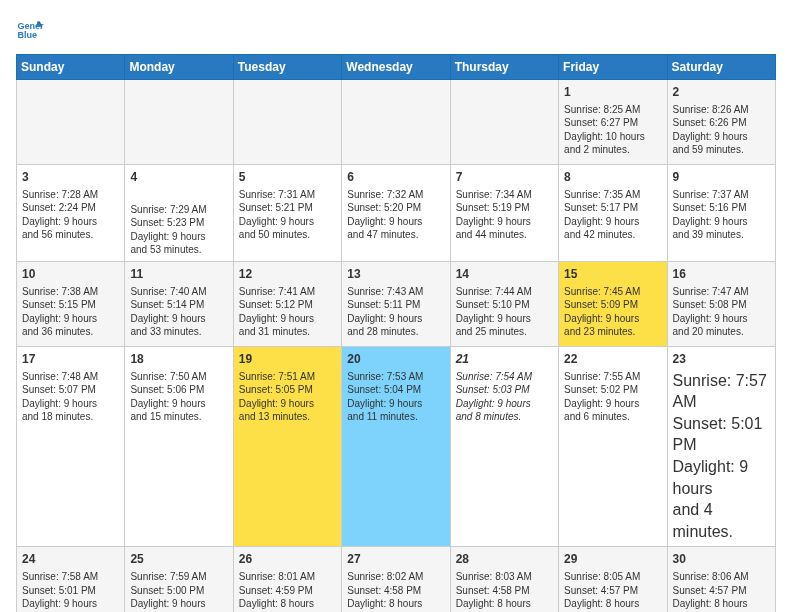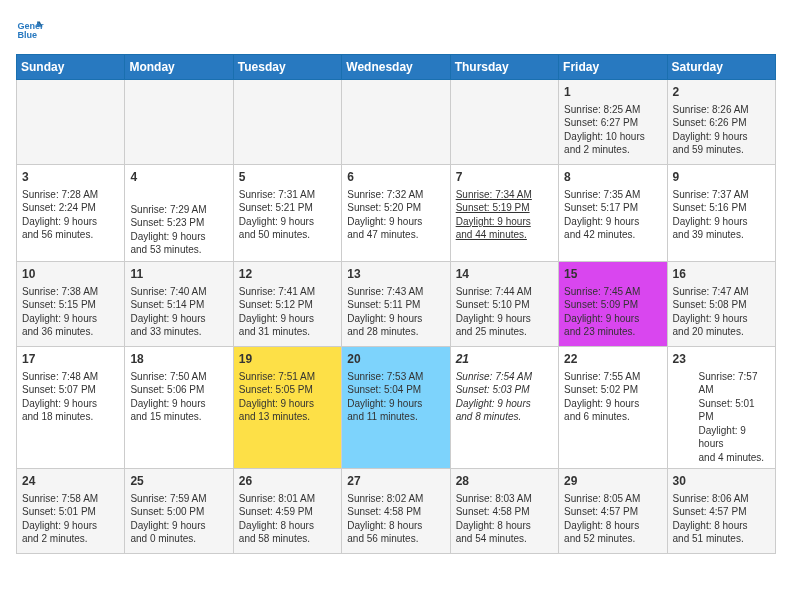--- a/index.html
+++ b/index.html
@@ -157,21 +157,21 @@
         </td>
         <td style="background: rgb(255, 255, 255);">
           <span class="day-num">6</span>
           <div style="white-space: pre-line; font-size: 10px; line-height: 1.35;">Sunrise: 7:32 AM
 Sunset: 5:20 PM
 Daylight: 9 hours
 and 47 minutes.</div>
         </td>
         <td style="background: rgb(255, 255, 255);">
           <span class="day-num">7</span>
-          <div style="white-space: pre-line; font-size: 10px; line-height: 1.35; text-decoration: underline;">Sunrise: 7:34 AM
+          <div style="white-space: pre-line; font-size: 10px; line-height: 1.35;">Sunrise: 7:34 AM
 Sunset: 5:19 PM
 Daylight: 9 hours
 and 44 minutes.</div>
         </td>
         <td style="background: rgb(255, 255, 255);">
           <span class="day-num">8</span>
           <div style="white-space: pre-line; font-size: 10px; line-height: 1.35;">Sunrise: 7:35 AM
 Sunset: 5:17 PM
 Daylight: 9 hours
 and 42 minutes.</div>
@@ -213,21 +213,21 @@
 Daylight: 9 hours
 and 28 minutes.</div>
         </td>
         <td style="background: rgb(245, 245, 245);">
           <span class="day-num">14</span>
           <div style="white-space: pre-line; font-size: 10px; line-height: 1.35;">Sunrise: 7:44 AM
 Sunset: 5:10 PM
 Daylight: 9 hours
 and 25 minutes.</div>
         </td>
-        <td style="background: #d946ef;">
+        <td style="background: #fde047;">
           <span class="day-num">15</span>
           <div style="white-space: pre-line; font-size: 10px; line-height: 1.35;">Sunrise: 7:45 AM
 Sunset: 5:09 PM
 Daylight: 9 hours
 and 23 minutes.</div>
         </td>
         <td style="background: rgb(245, 245, 245);">
           <span class="day-num">16</span>
           <div style="white-space: pre-line; font-size: 10px; line-height: 1.35;">Sunrise: 7:47 AM
 Sunset: 5:08 PM
@@ -273,21 +273,21 @@
         </td>
         <td style="background: rgb(255, 255, 255);">
           <span class="day-num">22</span>
           <div style="white-space: pre-line; font-size: 10px; line-height: 1.35;">Sunrise: 7:55 AM
 Sunset: 5:02 PM
 Daylight: 9 hours
 and 6 minutes.</div>
         </td>
         <td style="background: rgb(255, 255, 255);">
           <span class="day-num">23</span>
-          <div style="white-space: pre-line; font-size: 10px; line-height: 1.35; margin-left: 26px;">Sunrise: 7:57 AM
+          <div style="white-space: pre-line; font-size: 16px; line-height: 1.35;">Sunrise: 7:57 AM
 Sunset: 5:01 PM
 Daylight: 9 hours
 and 4 minutes.</div>
         </td>
       </tr>
       <tr>
         <td style="background: rgb(245, 245, 245);">
           <span class="day-num">24</span>
           <div style="white-space: pre-line; font-size: 10px; line-height: 1.35;">Sunrise: 7:58 AM
 Sunset: 5:01 PM

